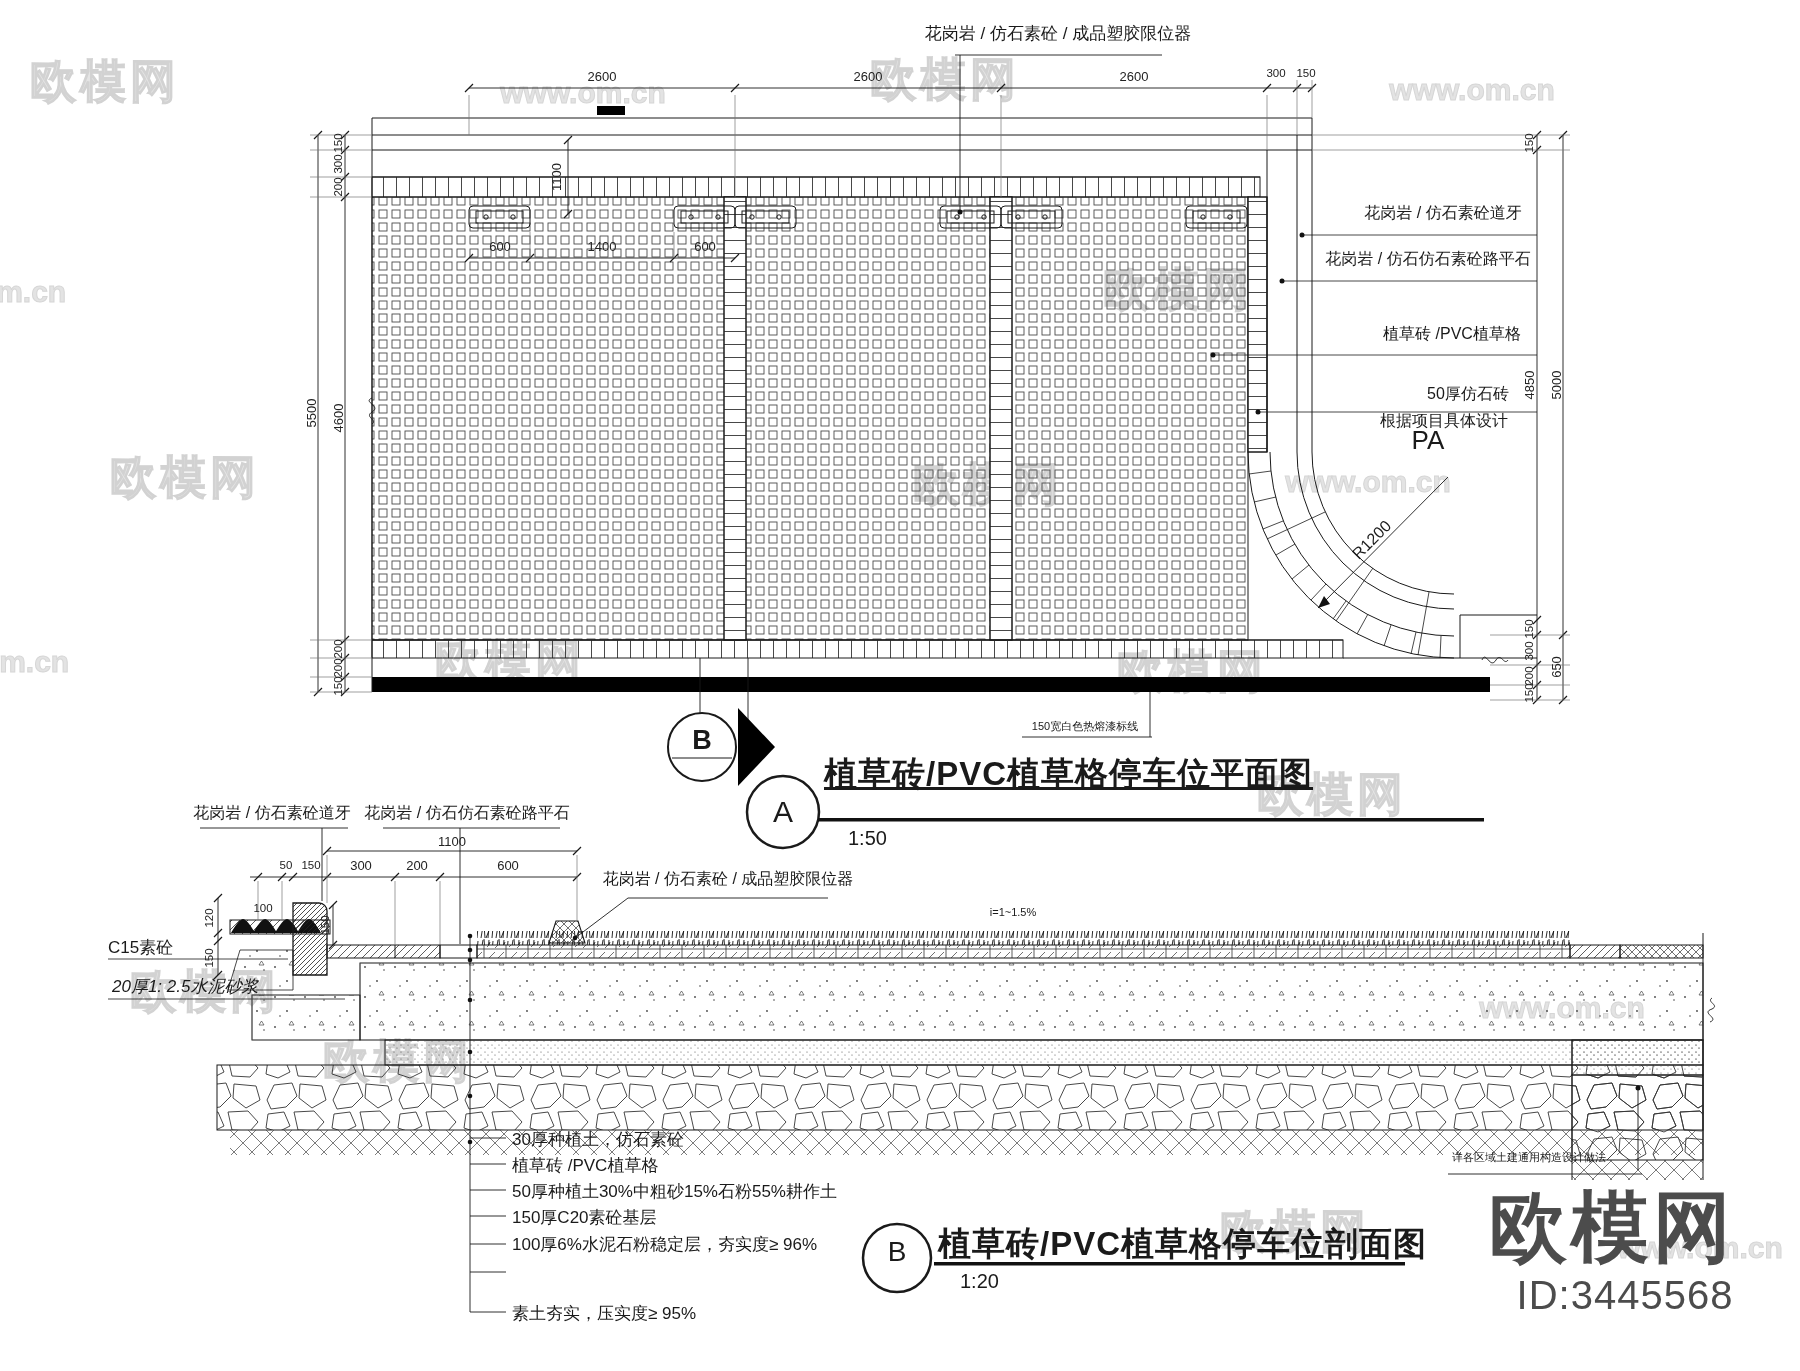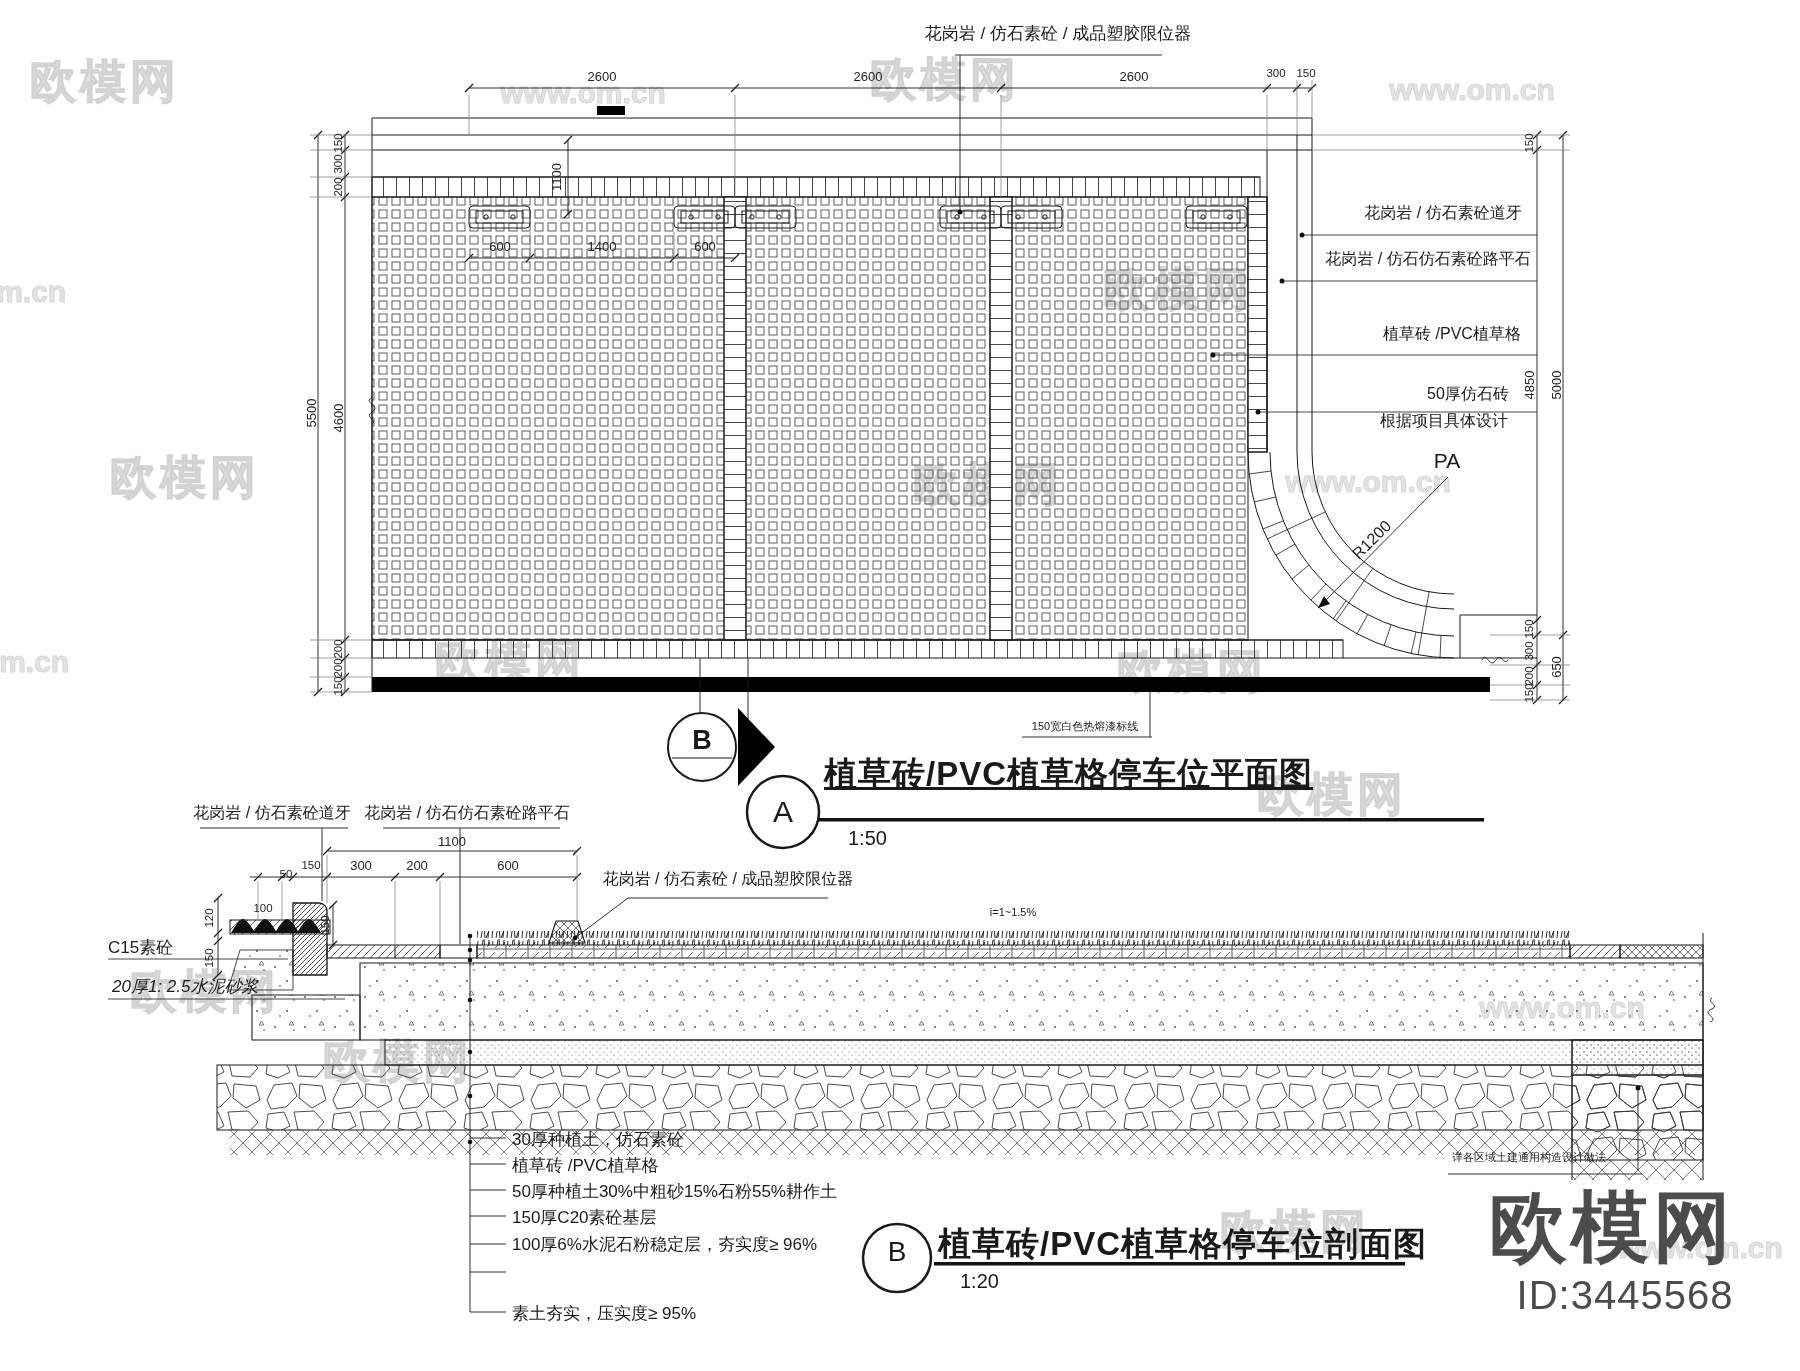--- a/index.html
+++ b/index.html
@@ -341,33 +341,33 @@
   <div class="t dims v" style="left:1529px;top:629px;">150</div>
   <div class="t dims v" style="left:1529px;top:651px;">300</div>
   <div class="t dims v" style="left:1529px;top:676px;">200</div>
   <div class="t dims v" style="left:1529px;top:693px;">150</div>
   <div class="t dim v" style="left:1556px;top:667px;">650</div>
   <div class="t lbl c" style="left:1443px;top:213px;">花岗岩 / 仿石素砼道牙</div>
   <div class="t lbl c" style="left:1428px;top:259px;">花岗岩 / 仿石仿石素砼路平石</div>
   <div class="t lbl c" style="left:1452px;top:334px;">植草砖 /PVC植草格</div>
   <div class="t lbl c" style="left:1468px;top:394px;">50厚仿石砖</div>
   <div class="t lbl c" style="left:1444px;top:421px;">根据项目具体设计</div>
-  <div class="t c" style="left:1428px;top:461px;font-size:21px;margin-left:19px;">PA</div>
+  <div class="t c" style="left:1428px;top:440px;font-size:26px;">PA</div>
   <div class="t r45" style="left:1372px;top:540px;font-size:16px;">R1200</div>
   <div class="t lbl15 c" style="left:1085px;top:726px;">150宽白色热熔漆标线</div>
   <div class="t mletter c" style="left:702px;top:740px;">B</div>
   <div class="t c" style="left:783px;top:812px;font-size:30px;">A</div>
   <div class="t title" style="left:824px;top:752px;text-decoration:underline;">植草砖/PVC植草格停车位平面图</div>
   <div class="t scale" style="left:828px;top:827px;">1:50</div>
 
   <div class="t lbl c" style="left:272px;top:813px;">花岗岩 / 仿石素砼道牙</div>
   <div class="t lbl c" style="left:467px;top:813px;">花岗岩 / 仿石仿石素砼路平石</div>
   <div class="t dim c" style="left:452px;top:841px;">1100</div>
   <div class="t dims c" style="left:263px;top:908px;">100</div>
-  <div class="t dims c" style="left:286px;top:865px;margin-top:9px;">50</div>
+  <div class="t dims c" style="left:286px;top:865px;">50</div>
   <div class="t dims c" style="left:311px;top:865px;">150</div>
   <div class="t dim c" style="left:361px;top:865px;">300</div>
   <div class="t dim c" style="left:417px;top:865px;">200</div>
   <div class="t dim c" style="left:508px;top:865px;">600</div>
   <div class="t dims v" style="left:209px;top:918px;">120</div>
   <div class="t dims v" style="left:209px;top:958px;">150</div>
   <div class="t dims v" style="left:325px;top:925px;">150</div>
   <div class="t lbl17" style="left:108px;top:936px;">C15素砼</div>
   <div class="t lbl17" style="left:112px;top:975px;font-style:italic;">20厚1: 2.5水泥砂浆</div>
   <div class="t lbl c" style="left:728px;top:879px;">花岗岩 / 仿石素砼 / 成品塑胶限位器</div>

